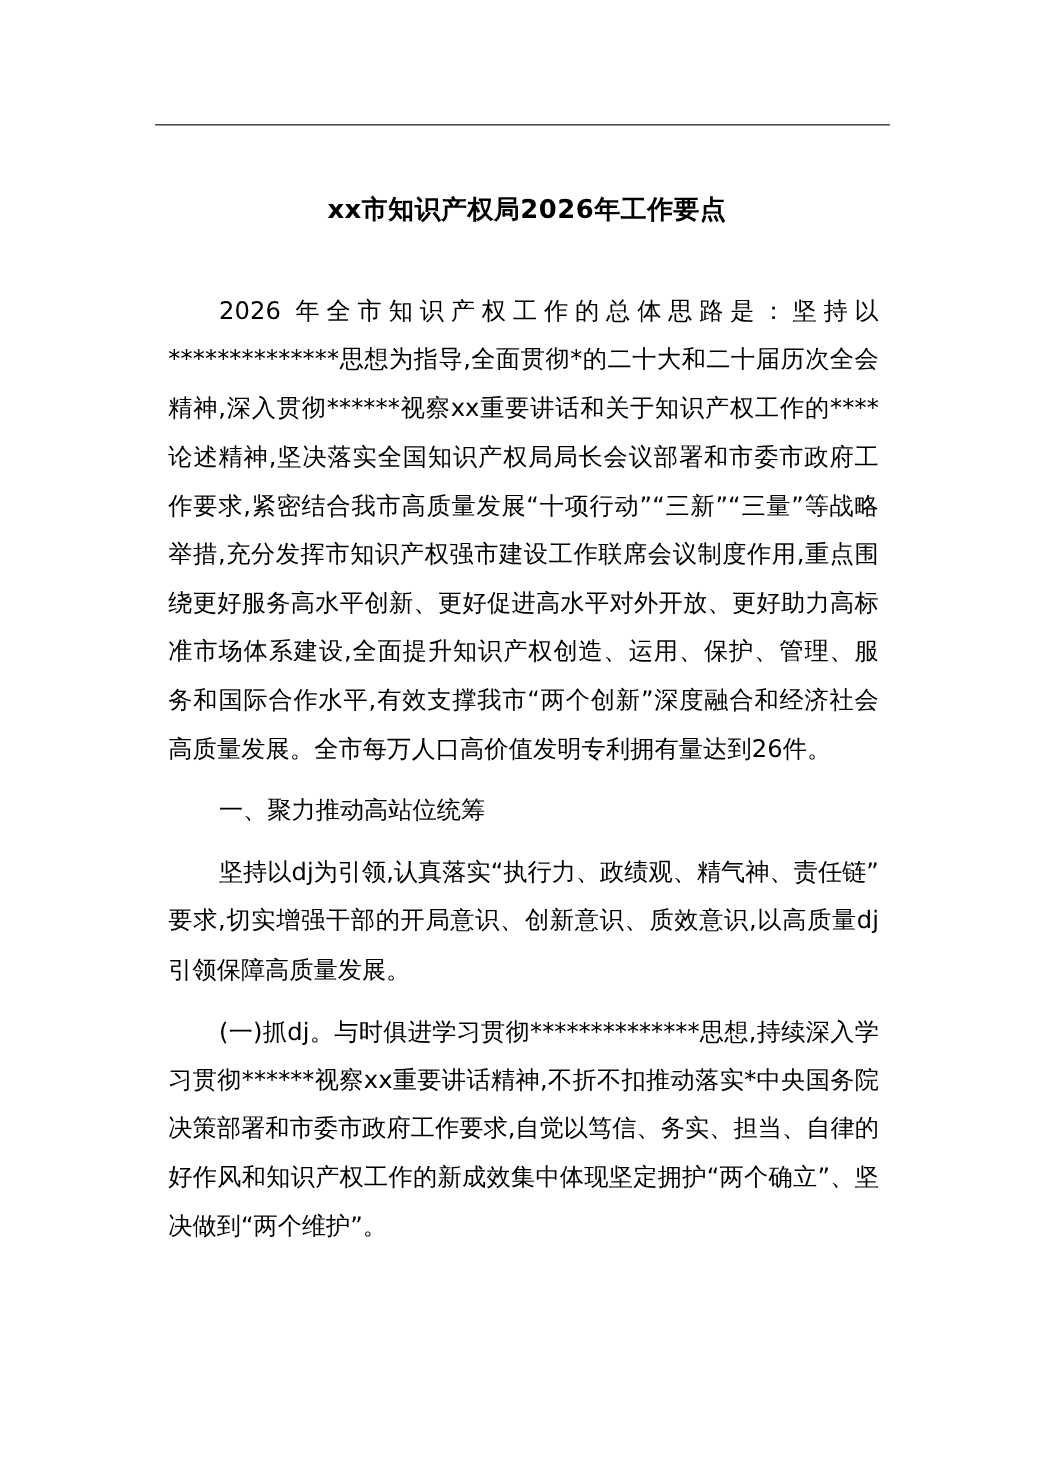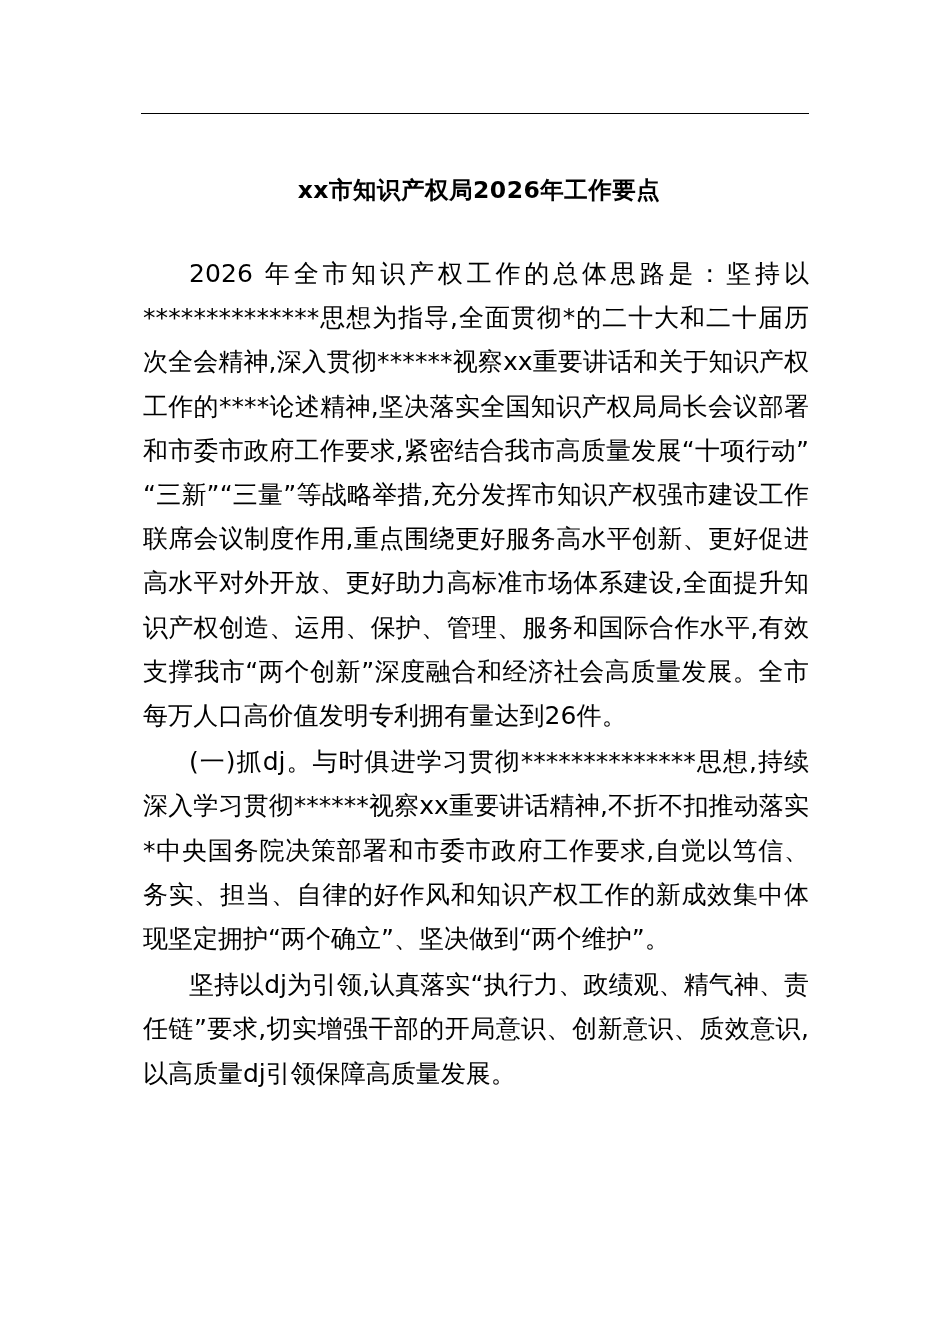--- a/index.html
+++ b/index.html
@@ -39,25 +39,25 @@
   .doc-title {
     font-size: 23.5px;
     font-weight: bold;
     text-align: center;
     letter-spacing: 0.5px;
     line-height: 40px;
     margin: 0 0 0 0;
     padding-left: 6px;
   }
   .para {
-    font-size: 25px;
+    font-size: 22px;
     line-height: 44.2px;
     text-align: justify;
     text-justify: inter-ideograph;
-    margin: 2px;
+    margin: 12px;
     letter-spacing: 0px;
   }
   .para.indent {
     text-indent: 46px;
   }
   .gap-after-title { height: 40px; }
   
   #p-overview {
     letter-spacing: 0.1px;
   }
@@ -70,20 +70,21 @@
   <div class="top-rule"></div>
 
   <div class="content">
 
     <h1 class="doc-title">xx市知识产权局2026年工作要点</h1>
 
     <div class="gap-after-title"></div>
 
     <p class="para indent" id="p-overview">2026 年全市知识产权工作的总体思路是：坚持以**************思想为指导,全面贯彻*的二十大和二十届历次全会精神,深入贯彻******视察xx重要讲话和关于知识产权工作的****论述精神,坚决落实全国知识产权局局长会议部署和市委市政府工作要求,紧密结合我市高质量发展“十项行动”“三新”“三量”等战略举措,充分发挥市知识产权强市建设工作联席会议制度作用,重点围绕更好服务高水平创新、更好促进高水平对外开放、更好助力高标准市场体系建设,全面提升知识产权创造、运用、保护、管理、服务和国际合作水平,有效支撑我市“两个创新”深度融合和经济社会高质量发展。全市每万人口高价值发明专利拥有量达到26件。</p>
 
+    <p class="para indent">一、聚力推动高站位统筹</p>
+
+    <p class="para indent">坚持以dj为引领,认真落实“执行力、政绩观、精气神、责任链”要求,切实增强干部的开局意识、创新意识、质效意识,以高质量dj引领保障高质量发展。</p>
 
     <p class="para indent">(一)抓dj。与时俱进学习贯彻**************思想,持续深入学习贯彻******视察xx重要讲话精神,不折不扣推动落实*中央国务院决策部署和市委市政府工作要求,自觉以笃信、务实、担当、自律的好作风和知识产权工作的新成效集中体现坚定拥护“两个确立”、坚决做到“两个维护”。</p>
-
-    <p class="para indent">坚持以dj为引领,认真落实“执行力、政绩观、精气神、责任链”要求,切实增强干部的开局意识、创新意识、质效意识,以高质量dj引领保障高质量发展。</p>
 
 
   </div>
 </div>
 
 </body></html>

